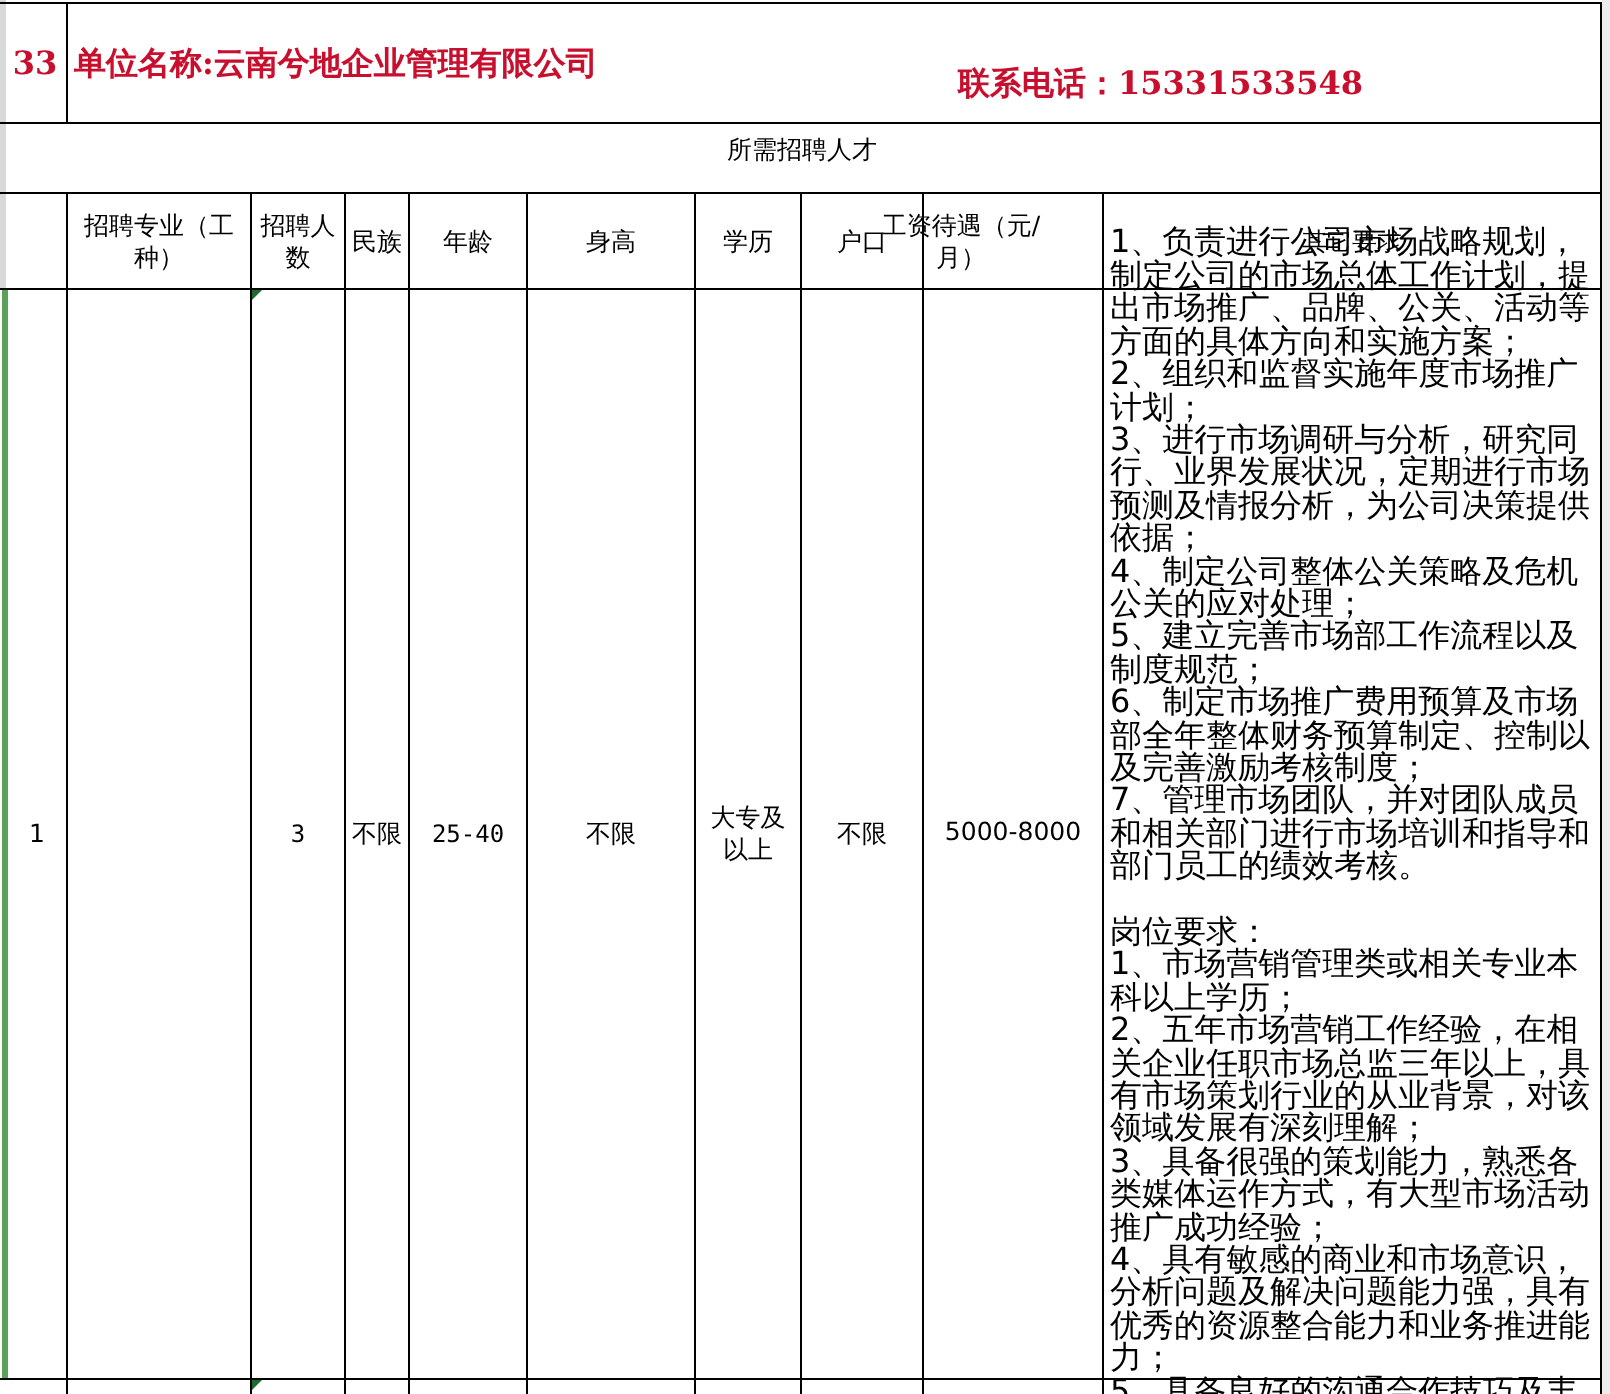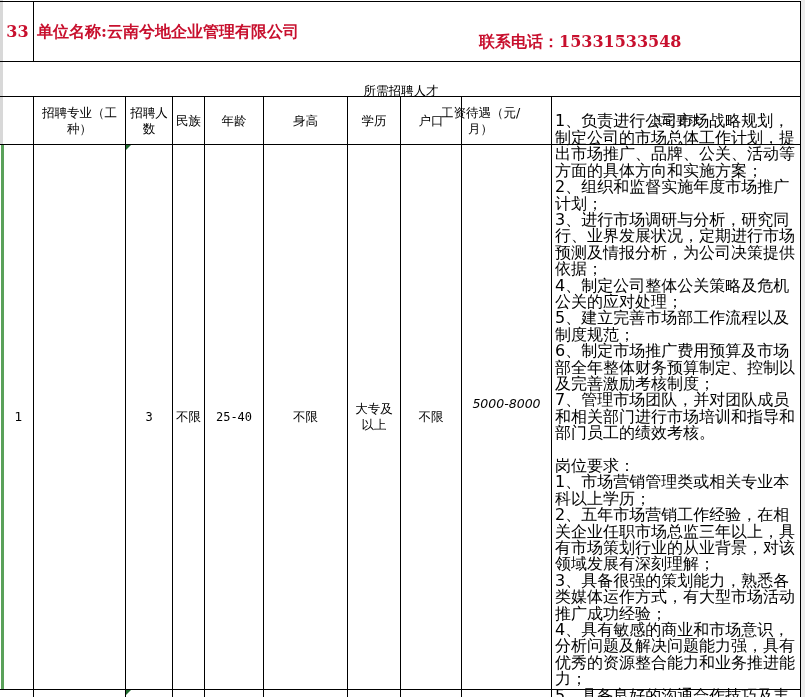--- a/index.html
+++ b/index.html
@@ -137,41 +137,41 @@
   <div class="gridline" style="left:461px;top:96px;width:1px;height:601px;"></div>
   <div class="gridline" style="left:551px;top:96px;width:1px;height:601px;"></div>
 
   <div class="tri" style="left:126px;top:145px;"></div>
   <div class="tri" style="left:126px;top:690px;"></div>
 
   <div class="cell title-num" style="left:2px;top:2px;width:31px;height:59px;">33</div>
   <div class="cell title-name" style="left:34px;top:2px;width:430px;height:59px;">单位名称:云南兮地企业管理有限公司</div>
   <div class="cell title-phone" style="left:479px;top:12px;width:300px;height:59px;">联系电话：15331533548</div>
 
-  <div class="cell section-title" style="left:2px;top:74px;width:798px;height:34px;">所需招聘人才</div>
+  <div class="cell section-title" style="left:2px;top:58px;width:798px;height:34px;">所需招聘人才</div>
 
   <div class="cell hdr" style="left:2px;top:97px;width:31px;height:47px;"></div>
   <div class="cell hdr" style="left:34px;top:97px;width:91px;height:47px;">招聘专业（工种）</div>
   <div class="cell hdr" style="left:126px;top:97px;width:46px;height:47px;">招聘人数</div>
   <div class="cell hdr" style="left:173px;top:97px;width:31px;height:47px;">民族</div>
   <div class="cell hdr" style="left:205px;top:97px;width:58px;height:47px;">年龄</div>
   <div class="cell hdr" style="left:264px;top:97px;width:83px;height:47px;">身高</div>
   <div class="cell hdr" style="left:348px;top:97px;width:52px;height:47px;">学历</div>
   <div class="cell hdr" style="left:401px;top:97px;width:60px;height:47px;">户口</div>
   <div class="cell hdr" style="left:436px;top:97px;width:89px;height:47px;">工资待遇（元/月）</div>
   <div class="cell hdr" style="left:552px;top:97px;width:248px;height:47px;">其它要求</div>
 
   <div class="cell" style="left:4px;top:145px;width:29px;height:544px;">1</div>
   <div class="cell mono" style="left:126px;top:145px;width:46px;height:544px;">3</div>
   <div class="cell" style="left:173px;top:145px;width:31px;height:544px;">不限</div>
   <div class="cell mono" style="left:205px;top:145px;width:58px;height:544px;">25-40</div>
   <div class="cell" style="left:264px;top:145px;width:83px;height:544px;">不限</div>
   <div class="cell" style="left:352px;top:145px;width:44px;height:544px;">大专及以上</div>
   <div class="cell" style="left:401px;top:145px;width:60px;height:544px;">不限</div>
-  <div class="cell" style="left:462px;top:132px;width:89px;height:544px;font-style:italic;">5000-8000</div>
+  <div class="cell" style="left:462px;top:144px;width:89px;height:544px;">5000-8000</div>
   <div class="cell req" style="left:552px;top:145px;width:248px;height:544px;">1、负责进行公司市场战略规划，制定公司的市场总体工作计划，提出市场推广、品牌、公关、活动等方面的具体方向和实施方案；
 2、组织和监督实施年度市场推广计划；
 3、进行市场调研与分析，研究同行、业界发展状况，定期进行市场预测及情报分析，为公司决策提供依据；
 4、制定公司整体公关策略及危机公关的应对处理；
 5、建立完善市场部工作流程以及制度规范；
 6、制定市场推广费用预算及市场部全年整体财务预算制定、控制以及完善激励考核制度；
 7、管理市场团队，并对团队成员和相关部门进行市场培训和指导和部门员工的绩效考核。
 
 岗位要求：
 1、市场营销管理类或相关专业本科以上学历；

